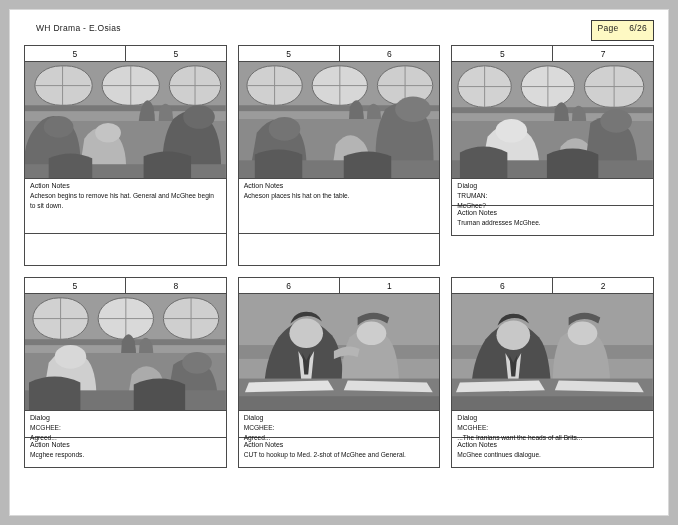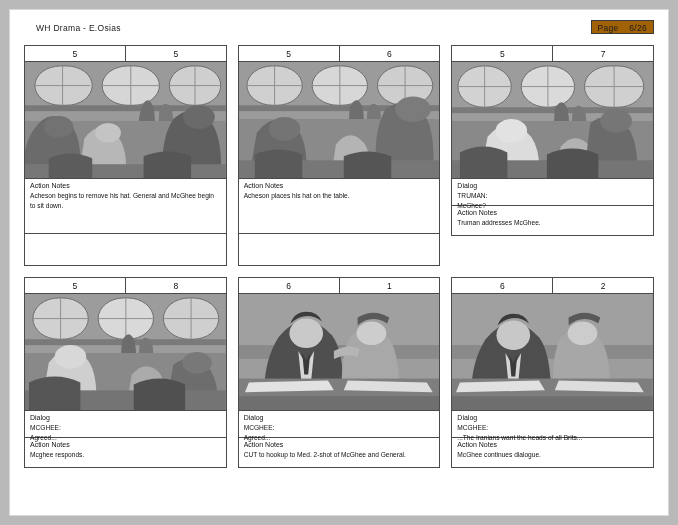--- a/index.html
+++ b/index.html
@@ -34,25 +34,25 @@
     top: 3px;
     font-size: 8.5px;
     color: #1a1a1a;
     letter-spacing: 0.3px;
   }
   .page-num-box {
     position: absolute;
     right: 0;
     top: 0;
     border: 1px solid #3a3a3a;
-    padding: 2px 6px 0 6px;
+    padding: 2px 6px 7px 6px;
     font-size: 8.5px;
     color: #1a1a1a;
     letter-spacing: 0.3px;
-    background: #a16207;
+    background: #fef9c3;
   }
   .grid {
     margin: 3px 14px 0 14px;
     display: flex;
     flex-direction: column;
     gap: 11px;
   }
   .row {
     display: flex;
     gap: 11px;

